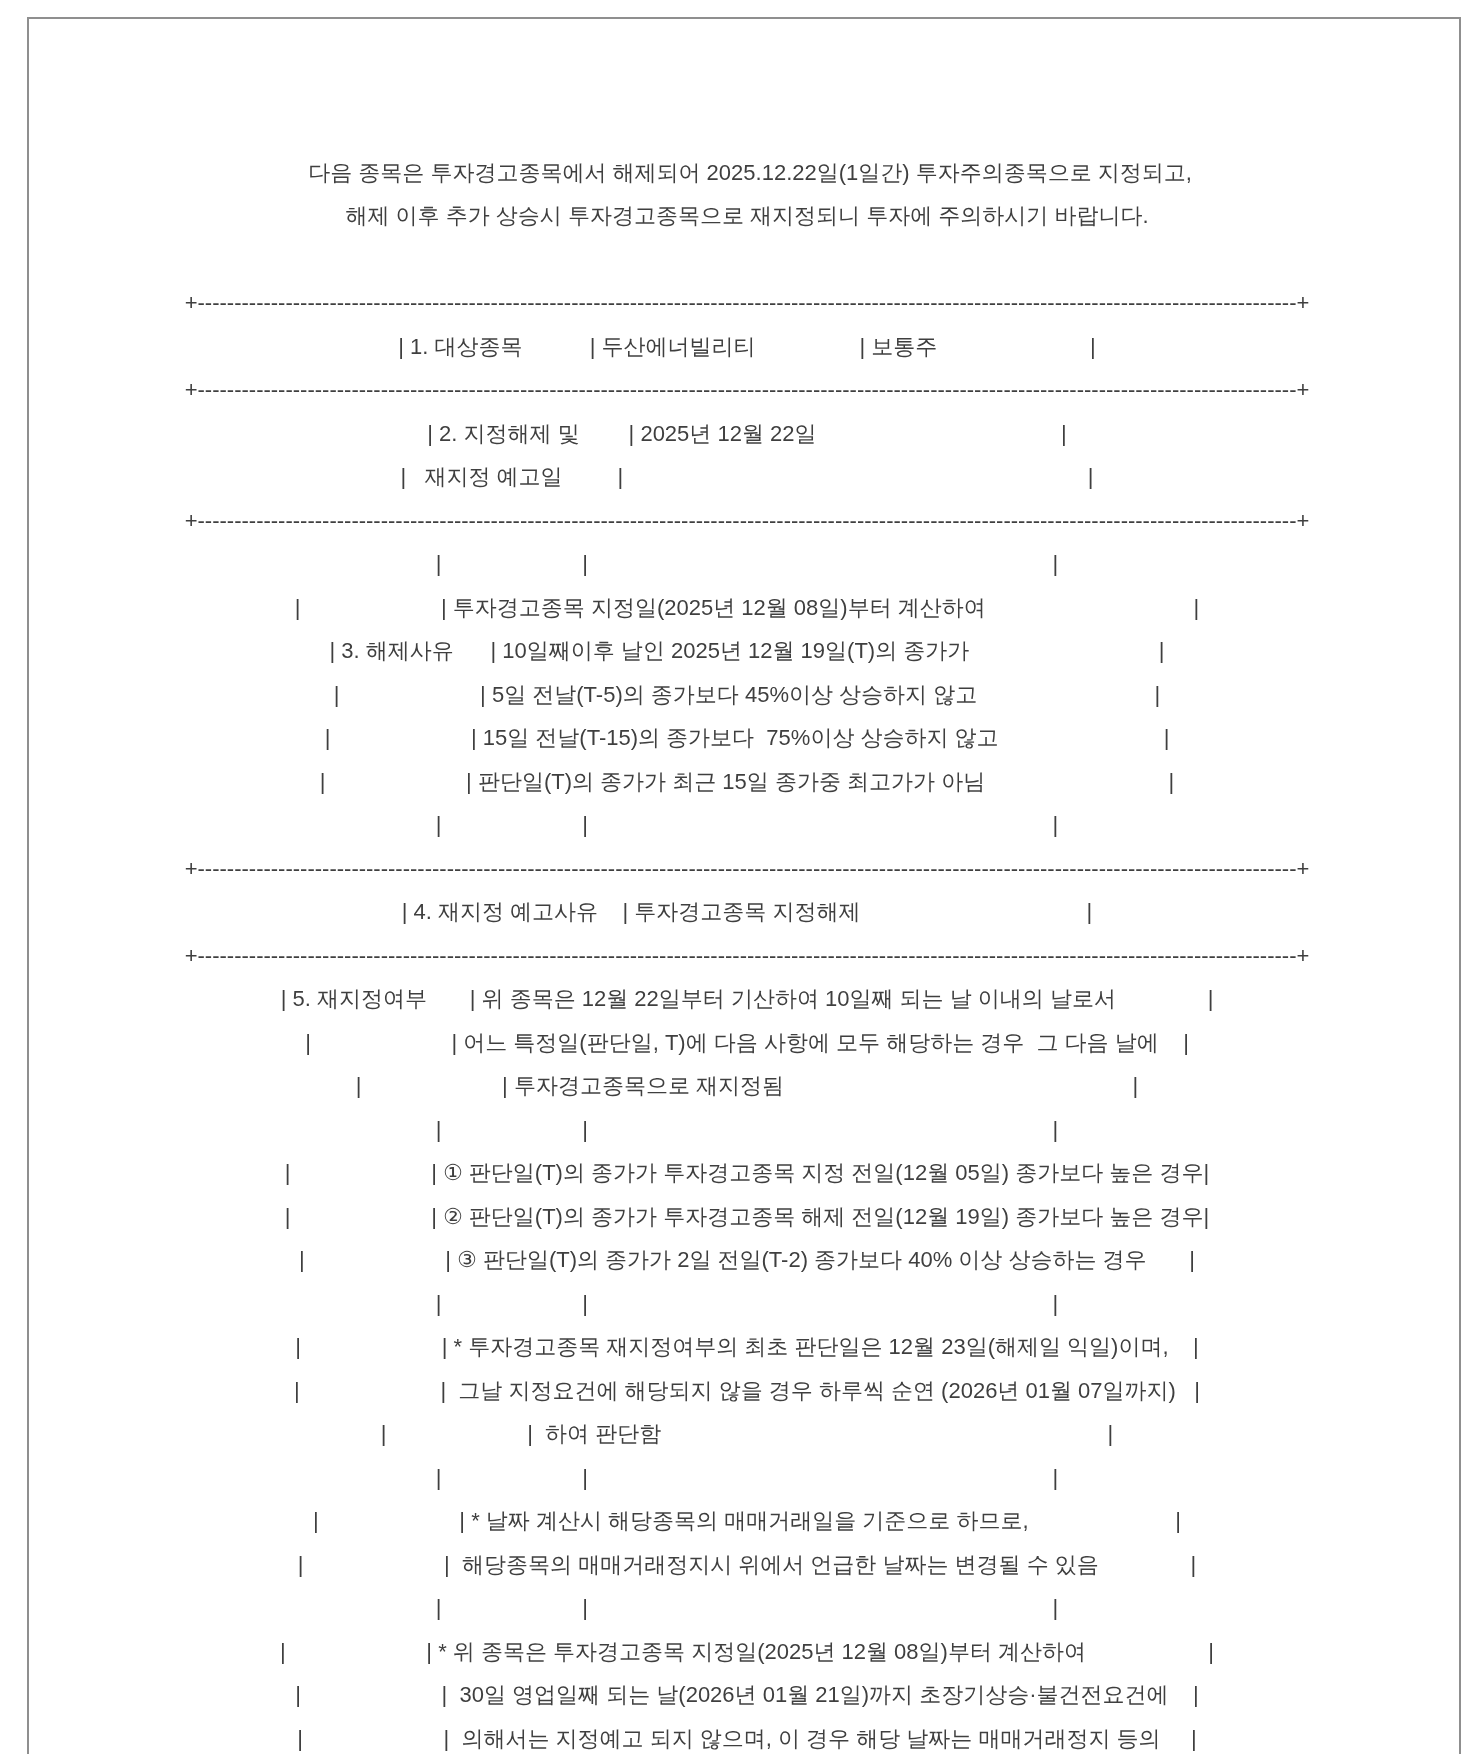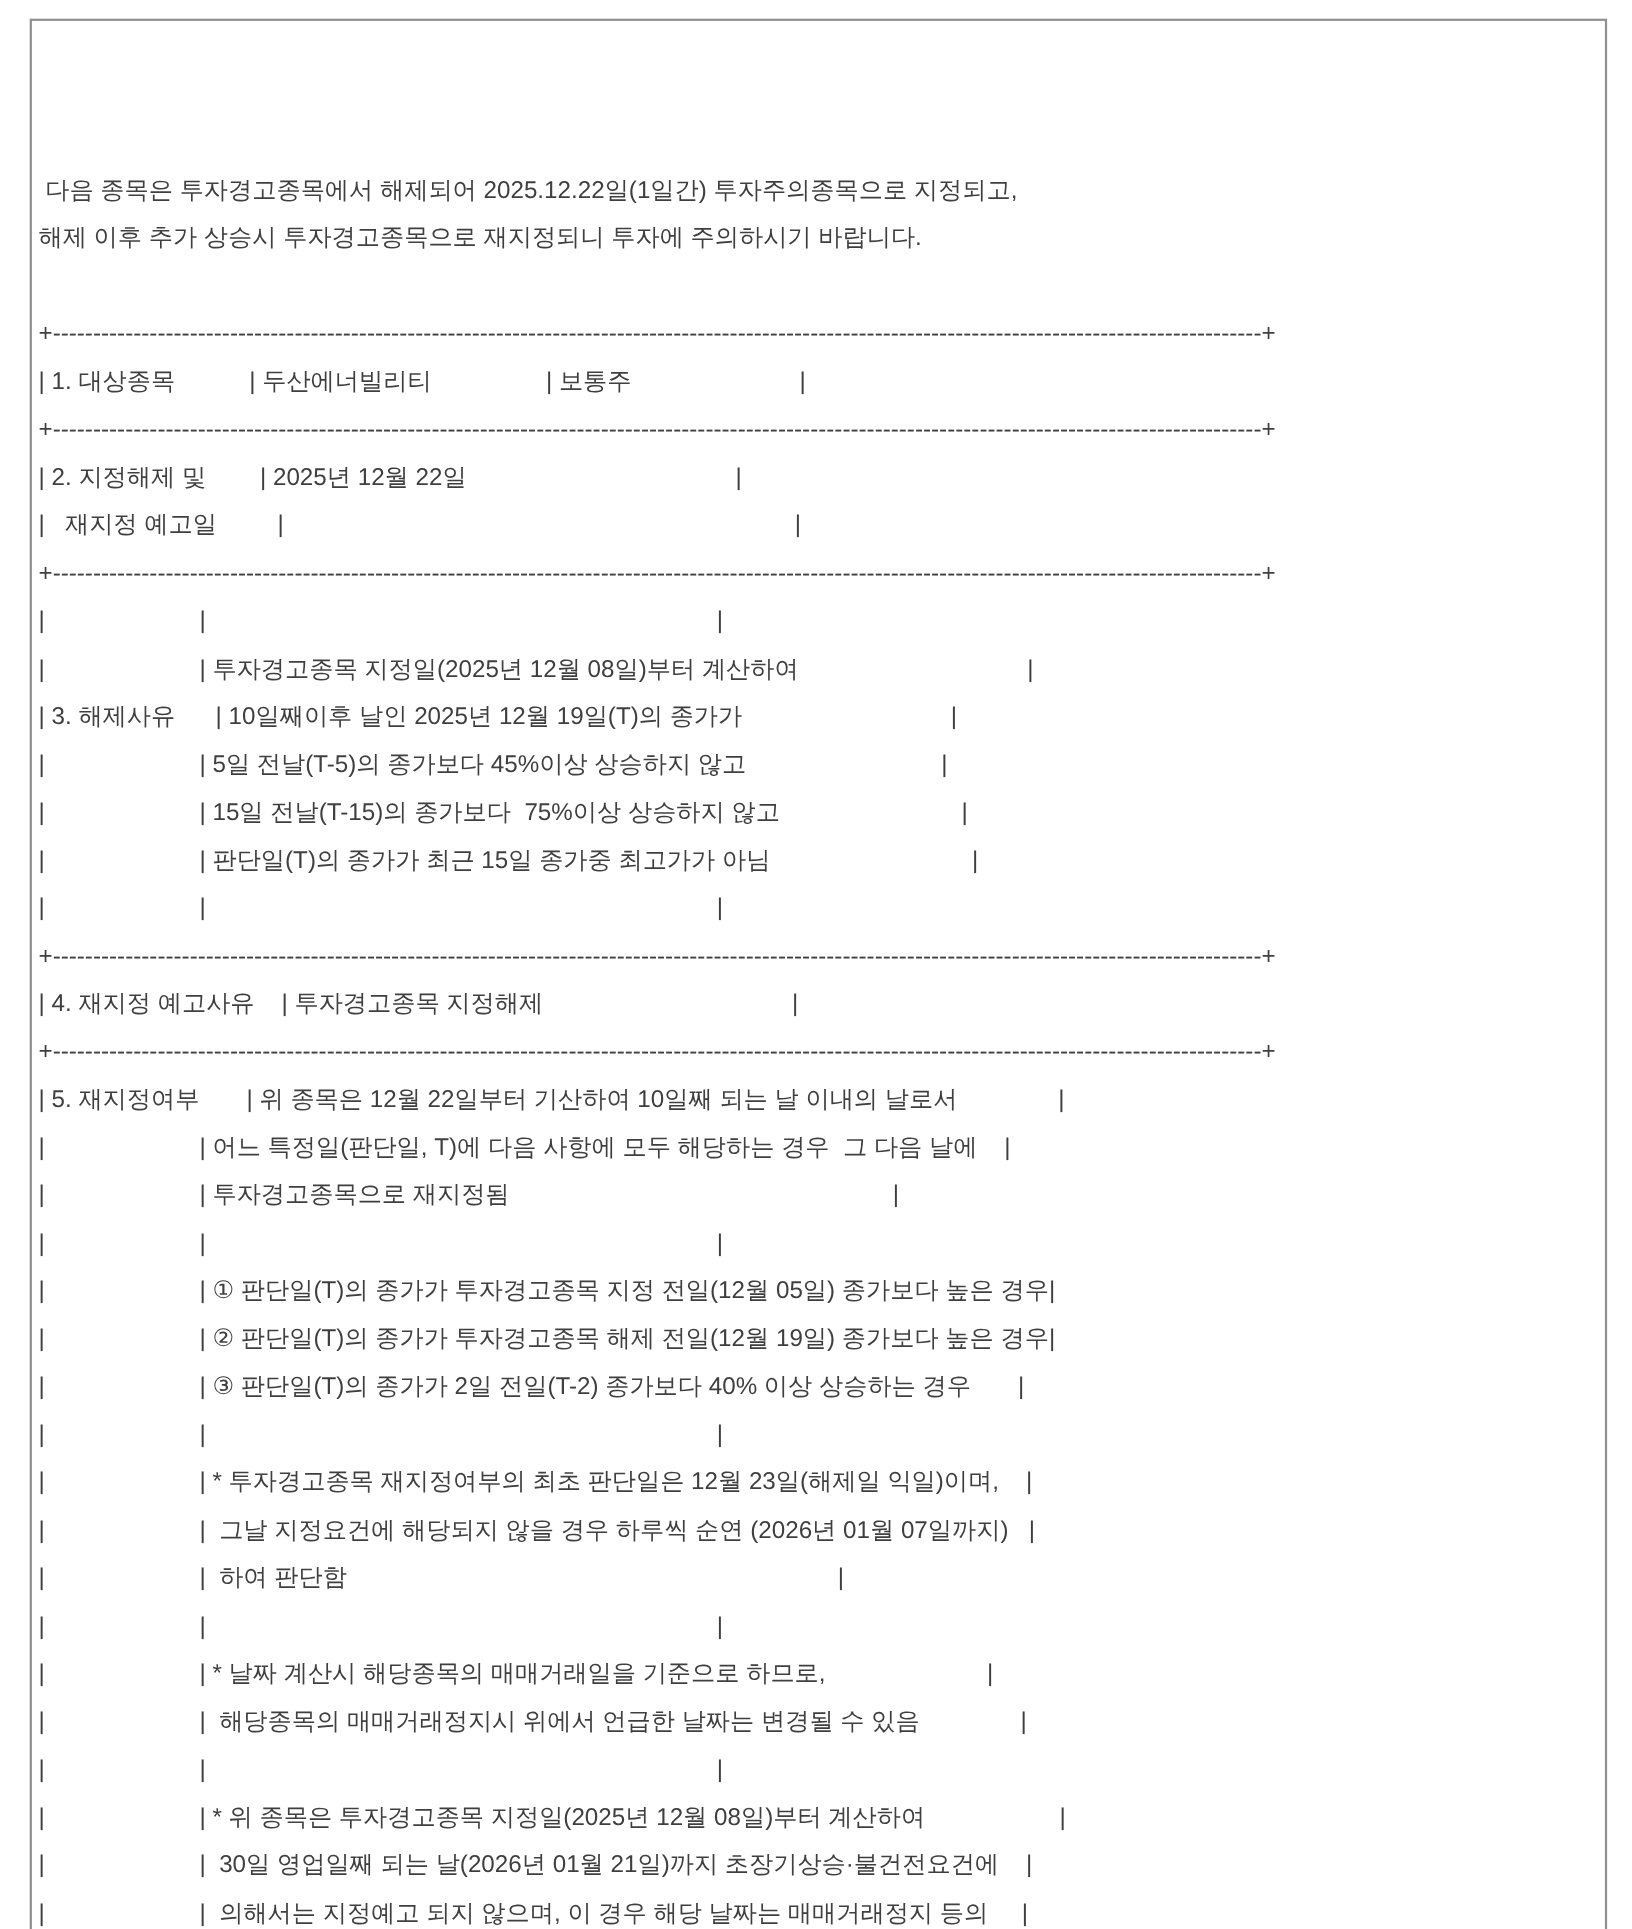--- a/index.html
+++ b/index.html
@@ -26,20 +26,21 @@
     font-family: "Liberation Sans", "DejaVu Sans", sans-serif;
     font-size: 22px;
     line-height: 43.5px;
     color: #3f3f3f;
     white-space: pre;
     font-stretch: normal;
   }
   .text-line {
     height: 43.5px;
     white-space: pre;
+    text-align: center;
   }
 </style>
 </head>
 <body>
 
 <div class="page">
   <div class="content">
     
   <div class="text-line"> 다음 종목은 투자경고종목에서 해제되어 2025.12.22일(1일간) 투자주의종목으로 지정되고,</div><div class="text-line">해제 이후 추가 상승시 투자경고종목으로 재지정되니 투자에 주의하시기 바랍니다.</div><div class="text-line">&nbsp;</div><div class="text-line">+------------------------------------------------------------------------------------------------------------------------------------------------------+</div><div class="text-line">| 1. 대상종목           | 두산에너빌리티                 | 보통주                         |</div><div class="text-line">+------------------------------------------------------------------------------------------------------------------------------------------------------+</div><div class="text-line">| 2. 지정해제 및        | 2025년 12월 22일                                        |</div><div class="text-line">|   재지정 예고일         |                                                                            |</div><div class="text-line">+------------------------------------------------------------------------------------------------------------------------------------------------------+</div><div class="text-line">|                       |                                                                            |</div><div class="text-line">|                       | 투자경고종목 지정일(2025년 12월 08일)부터 계산하여                                  |</div><div class="text-line">| 3. 해제사유      | 10일째이후 날인 2025년 12월 19일(T)의 종가가                               |</div><div class="text-line">|                       | 5일 전날(T-5)의 종가보다 45%이상 상승하지 않고                             |</div><div class="text-line">|                       | 15일 전날(T-15)의 종가보다  75%이상 상승하지 않고                           |</div><div class="text-line">|                       | 판단일(T)의 종가가 최근 15일 종가중 최고가가 아님                              |</div><div class="text-line">|                       |                                                                            |</div><div class="text-line">+------------------------------------------------------------------------------------------------------------------------------------------------------+</div><div class="text-line">| 4. 재지정 예고사유    | 투자경고종목 지정해제                                     |</div><div class="text-line">+------------------------------------------------------------------------------------------------------------------------------------------------------+</div><div class="text-line">| 5. 재지정여부       | 위 종목은 12월 22일부터 기산하여 10일째 되는 날 이내의 날로서               |</div><div class="text-line">|                       | 어느 특정일(판단일, T)에 다음 사항에 모두 해당하는 경우  그 다음 날에    |</div><div class="text-line">|                       | 투자경고종목으로 재지정됨                                                         |</div><div class="text-line">|                       |                                                                            |</div><div class="text-line">|                       | ① 판단일(T)의 종가가 투자경고종목 지정 전일(12월 05일) 종가보다 높은 경우|</div><div class="text-line">|                       | ② 판단일(T)의 종가가 투자경고종목 해제 전일(12월 19일) 종가보다 높은 경우|</div><div class="text-line">|                       | ③ 판단일(T)의 종가가 2일 전일(T-2) 종가보다 40% 이상 상승하는 경우       |</div><div class="text-line">|                       |                                                                            |</div><div class="text-line">|                       | * 투자경고종목 재지정여부의 최초 판단일은 12월 23일(해제일 익일)이며,    |</div><div class="text-line">|                       |  그날 지정요건에 해당되지 않을 경우 하루씩 순연 (2026년 01월 07일까지)   |</div><div class="text-line">|                       |  하여 판단함                                                                         |</div><div class="text-line">|                       |                                                                            |</div><div class="text-line">|                       | * 날짜 계산시 해당종목의 매매거래일을 기준으로 하므로,                        |</div><div class="text-line">|                       |  해당종목의 매매거래정지시 위에서 언급한 날짜는 변경될 수 있음               |</div><div class="text-line">|                       |                                                                            |</div><div class="text-line">|                       | * 위 종목은 투자경고종목 지정일(2025년 12월 08일)부터 계산하여                    |</div><div class="text-line">|                       |  30일 영업일째 되는 날(2026년 01월 21일)까지 초장기상승·불건전요건에    |</div><div class="text-line">|                       |  의해서는 지정예고 되지 않으며, 이 경우 해당 날짜는 매매거래정지 등의     |</div></div>
 </div>

